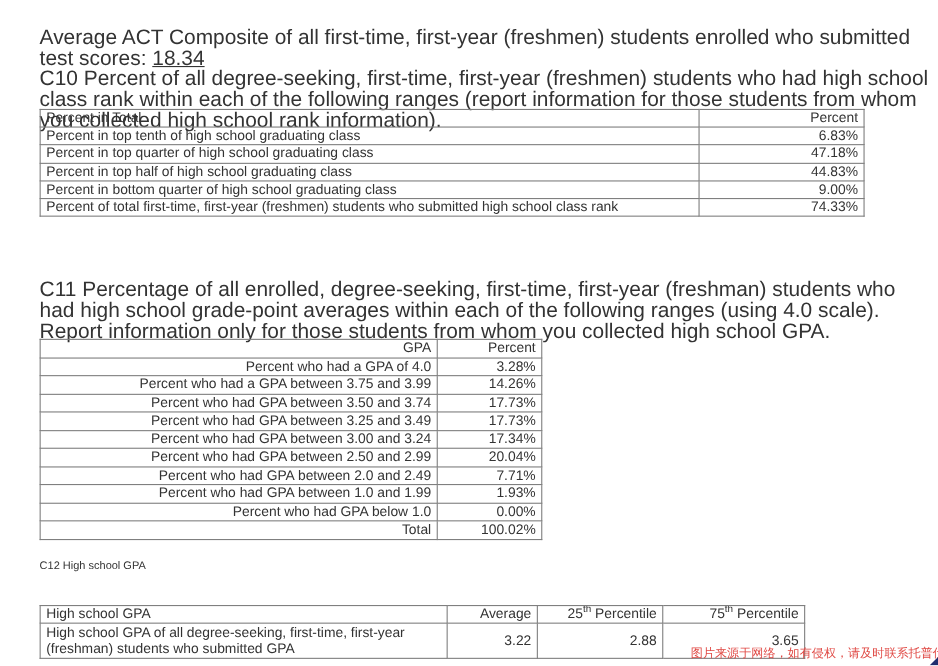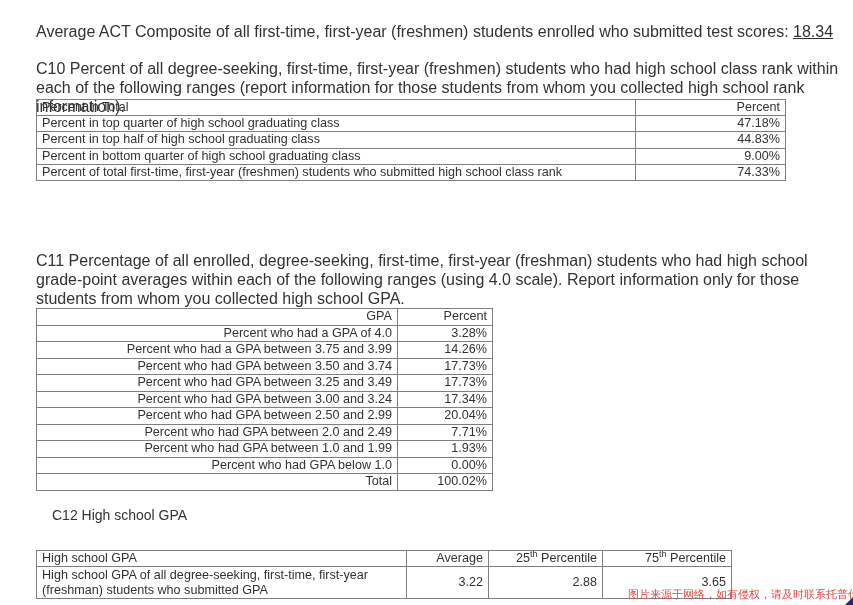--- a/index.html
+++ b/index.html
@@ -9,30 +9,29 @@
     height: 605px;
     background: #ffffff;
     font-family: "Liberation Sans", sans-serif;
     color: #333333;
     overflow: hidden;
   }
   .para {
     position: absolute;
     left: 36px;
     width: 814px;
-    font-size: 16px;
+    font-size: 19px;
     line-height: 19px;
   }
   .act-value { text-decoration: underline; }
   .heading {
     position: absolute;
     left: 36px;
-    font-size: 14px;
+    font-size: 10px;
     line-height: 18px;
-    margin-left: 16px;
   }
   table.doc {
     position: absolute;
     border-collapse: collapse;
     table-layout: fixed;
     font-size: 12.6px;
     color: #333333;
   }
   table.doc td {
     border: 1px solid #7f7f7f;
@@ -78,20 +77,24 @@
 
   <table class="doc t1" style="left:36px; top:99px; width:749px;">
     <colgroup>
         <col style="width:599px">
         <col style="width:150px">
       </colgroup>
     <tbody>
         <tr>
       <td>Percent in Total</td>
       <td class="val">Percent</td>
+    </tr>
+    <tr>
+      <td>Percent in top tenth of high school graduating class</td>
+      <td class="val">6.83%</td>
     </tr>
     <tr>
       <td>Percent in top quarter of high school graduating class</td>
       <td class="val">47.18%</td>
     </tr>
     <tr>
       <td>Percent in top half of high school graduating class</td>
       <td class="val">44.83%</td>
     </tr>
     <tr>

